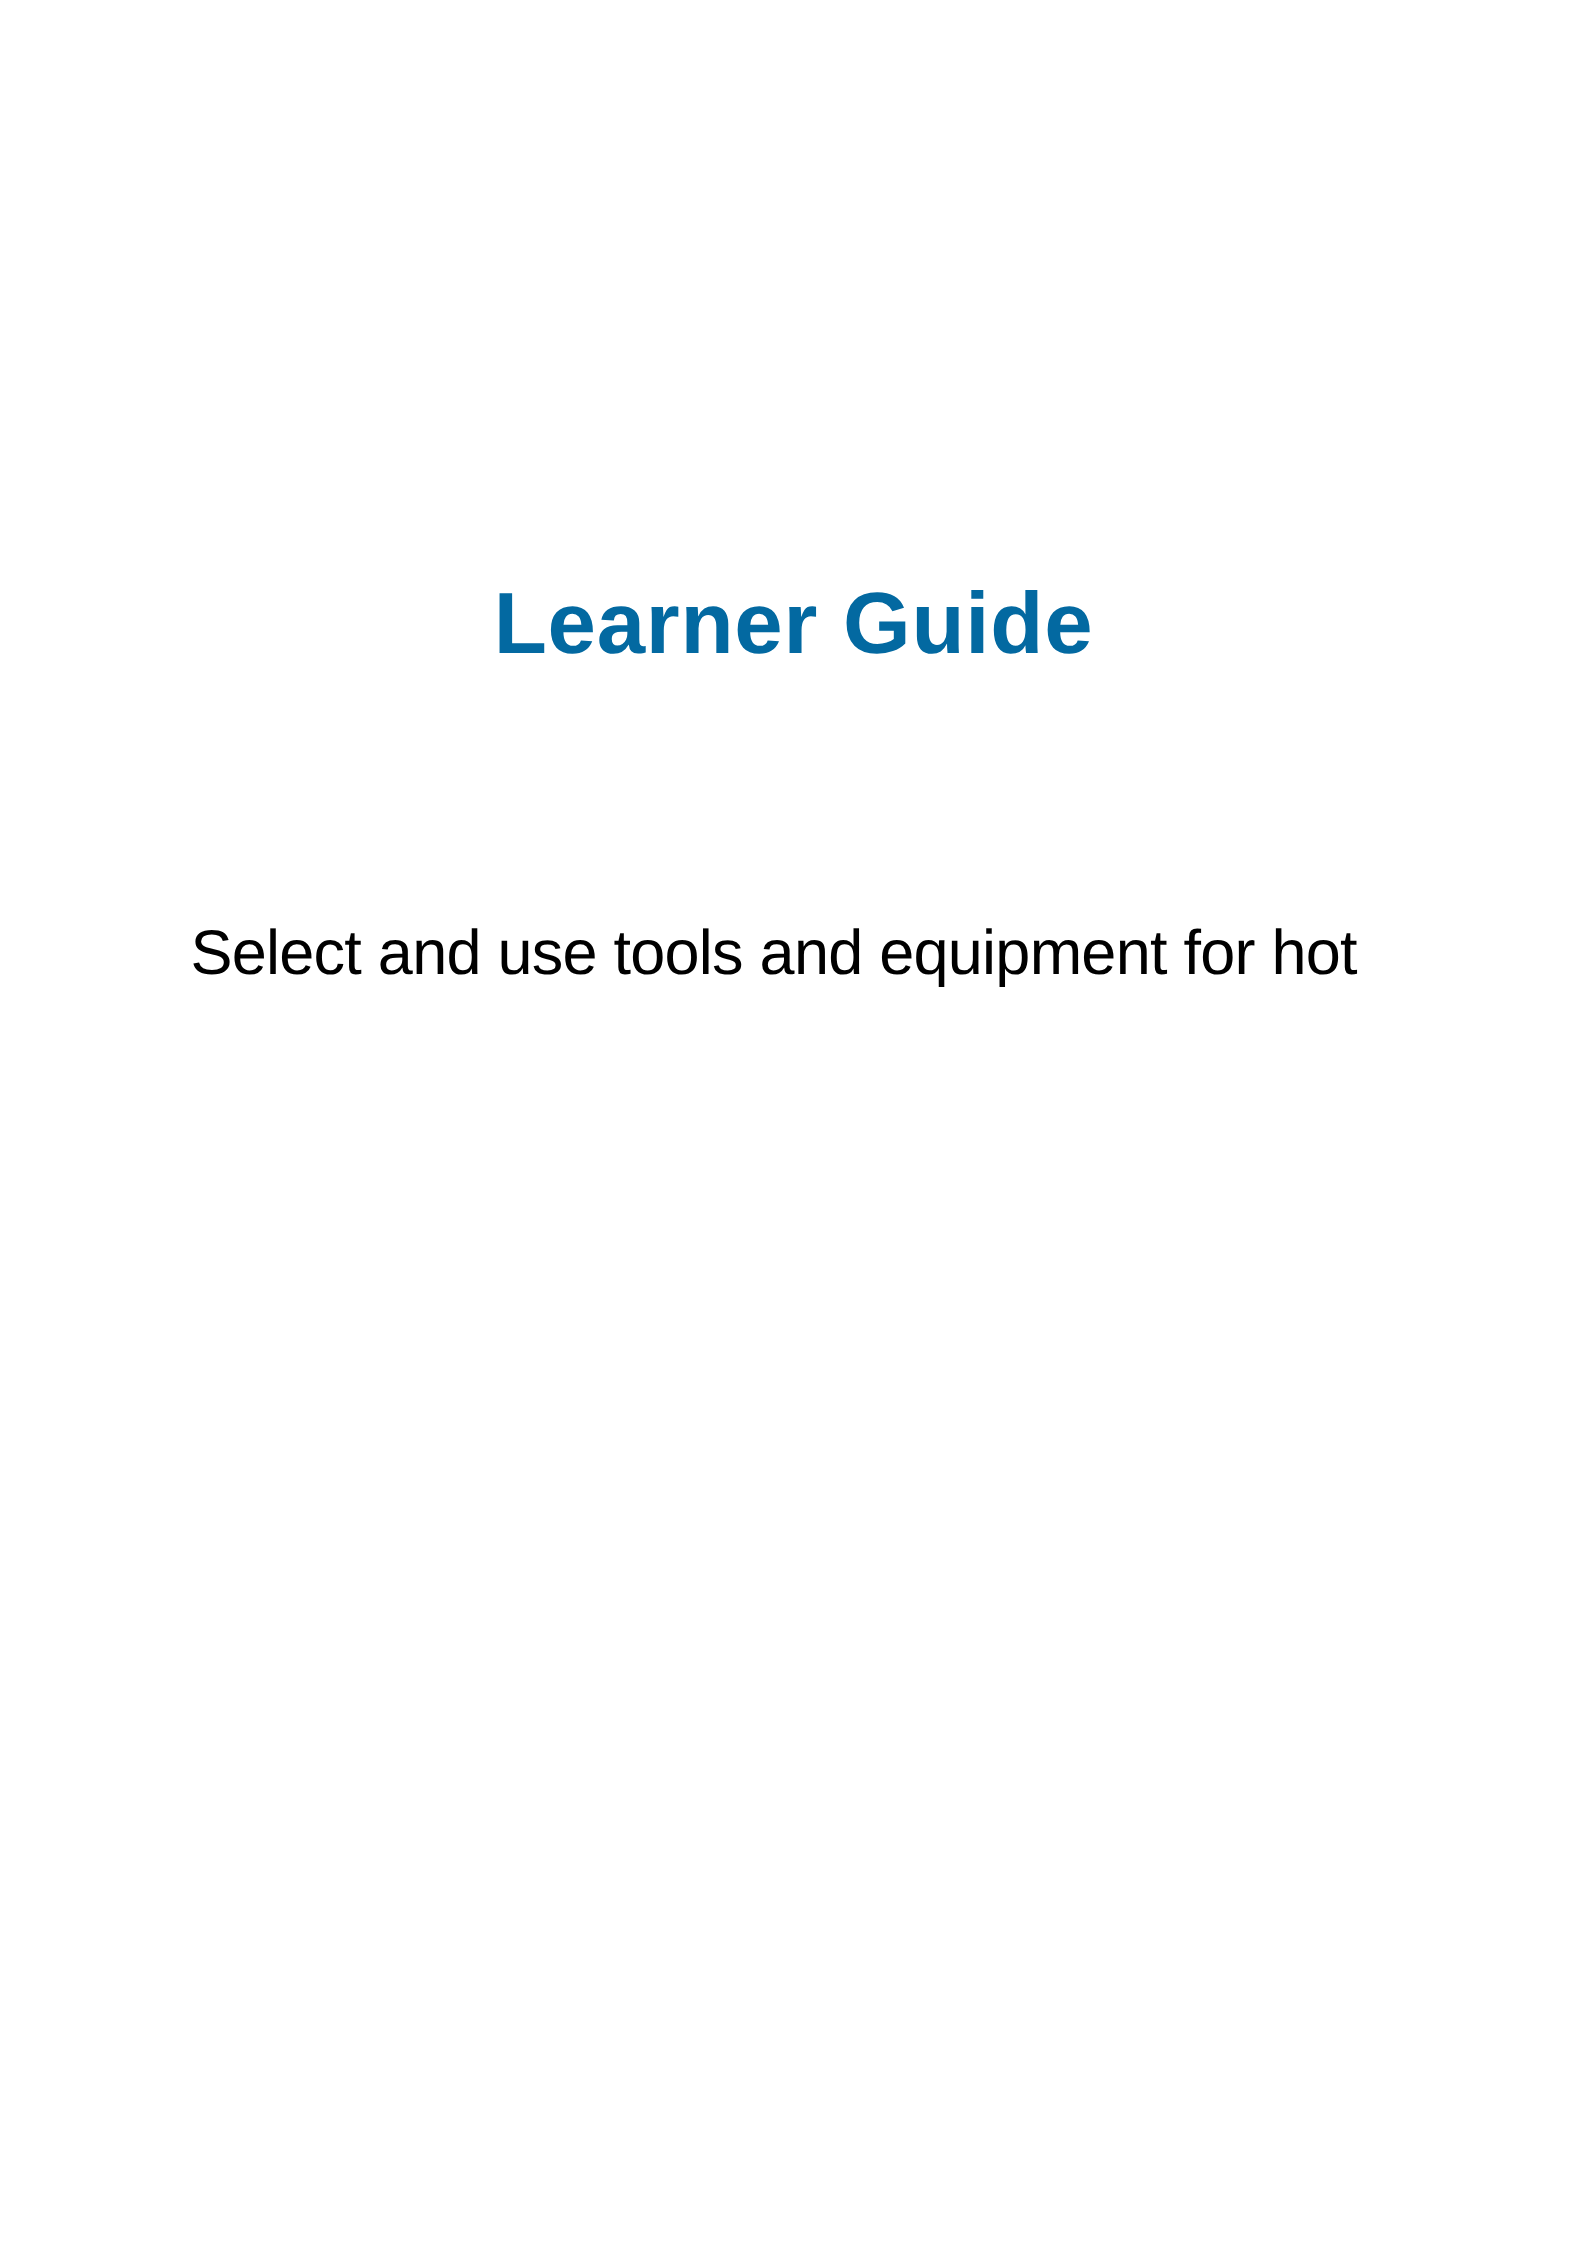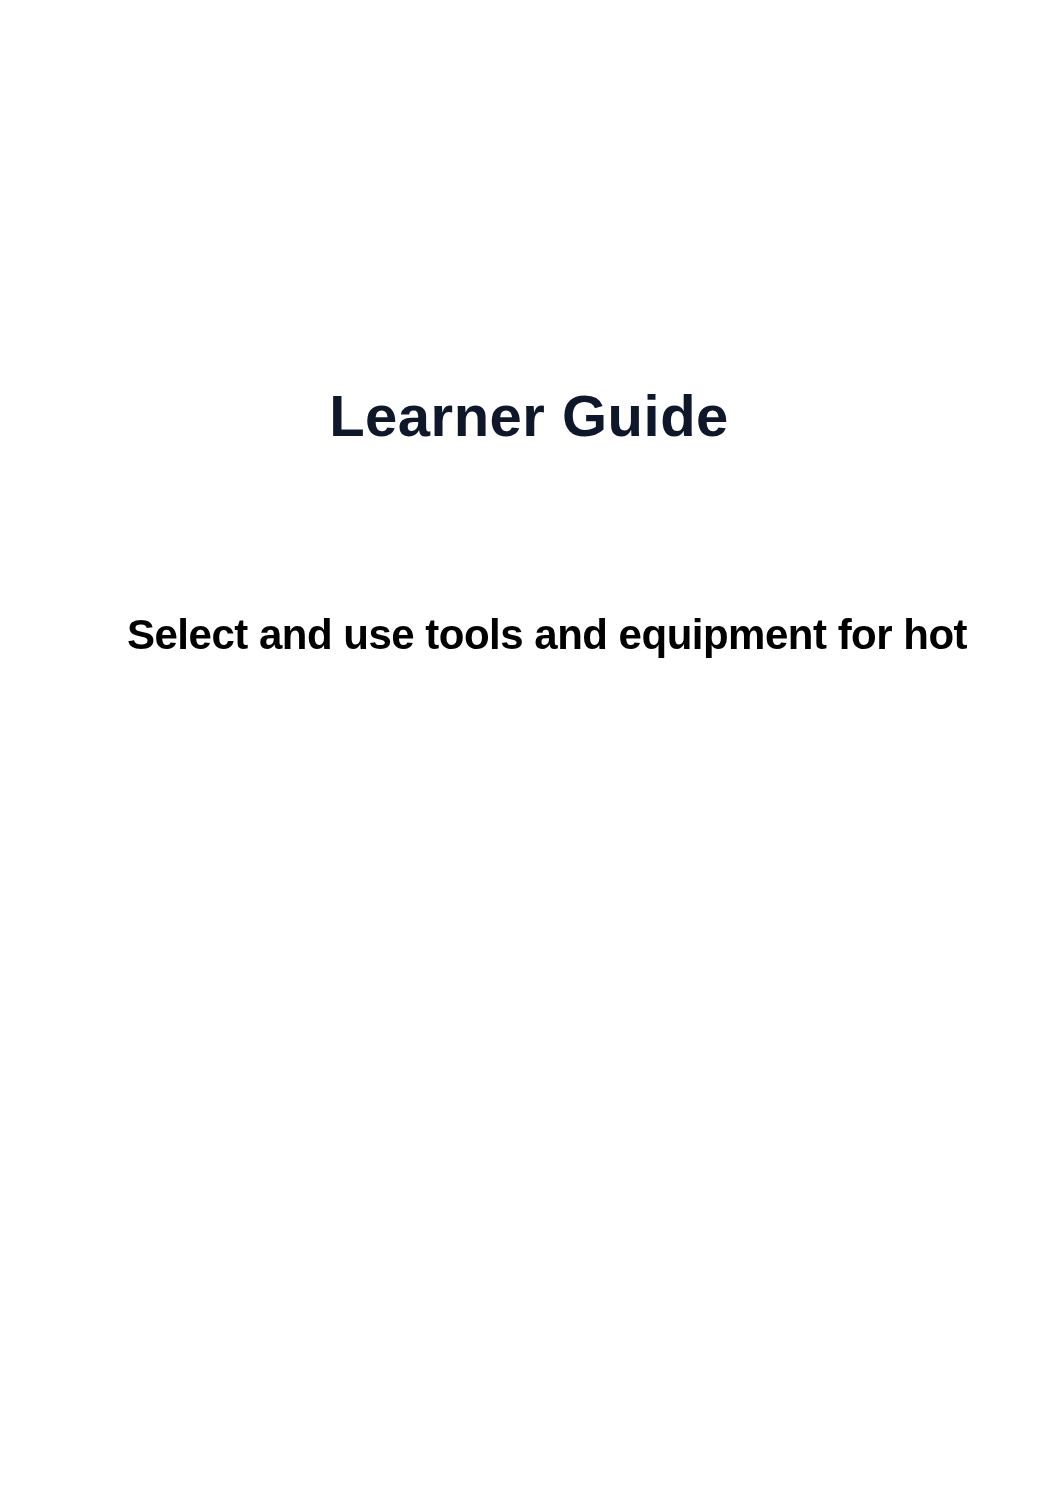--- a/index.html
+++ b/index.html
@@ -19,33 +19,32 @@
   .doc-title {
     position: absolute;
     left: 0;
     right: 0;
     top: 344px;
     text-align: center;
     font-size: 58px;
     font-weight: 700;
     letter-spacing: 0.5px;
     line-height: 1.15;
-    color: #0f172a;
+    color: #0369a1;
   }
   .doc-subtitle {
     position: absolute;
     left: 127px;
     top: 603px;
     width: 800px;
     font-size: 42px;
-    font-weight: 700;
+    font-weight: 400;
     letter-spacing: -0.5px;
     line-height: 64px;
     color: #000000;
-    text-align: right;
   }
   .doc-subtitle .line {
     display: block;
     white-space: nowrap;
   }
 </style>
 </head>
 <body>
 
 <div class="page">

